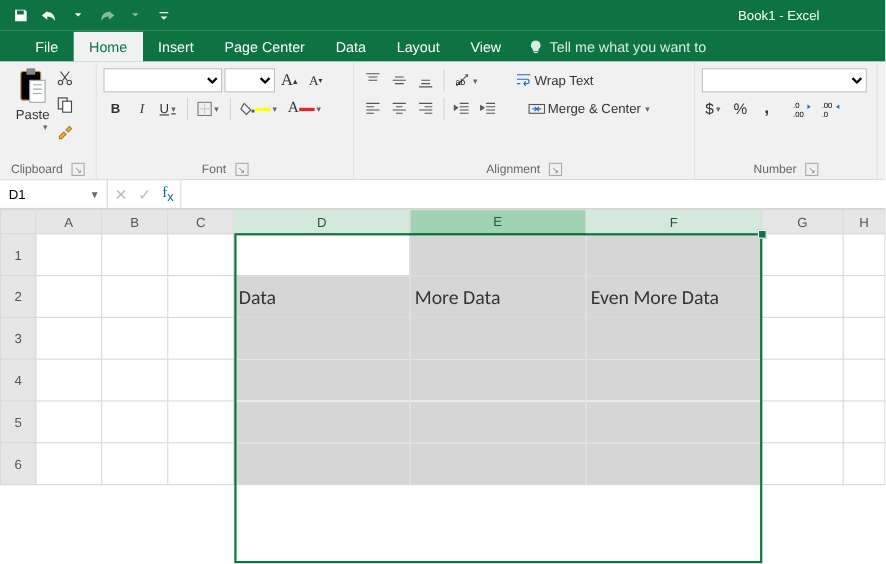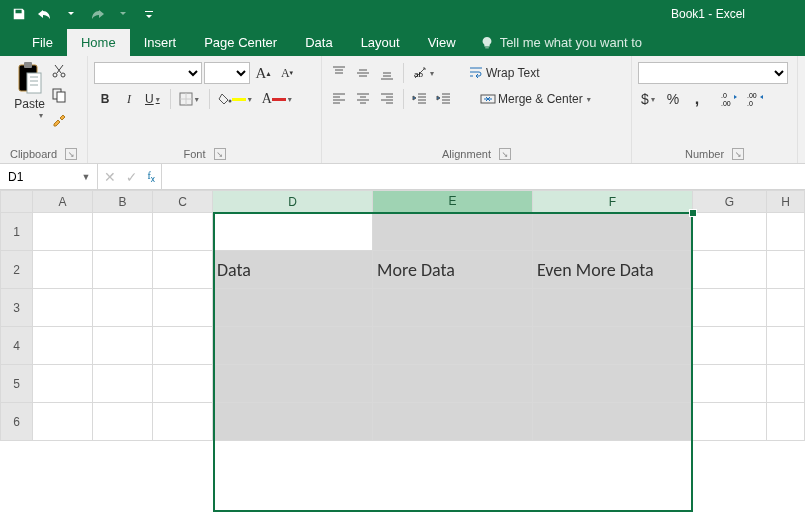--- a/index.html
+++ b/index.html
@@ -41,21 +41,21 @@
 select.font-name, select.font-size { height: 22px; border: 1px solid #bfbfbf; background: #fff; font-size: 12px; padding: 0 2px; }
 select.font-name { width: 108px; }
 select.font-size { width: 46px; }
 
 
 .fbar { height: 26px; border-bottom: 1px solid #d4d4d4; display: flex; align-items: stretch; background: #fff; }
 .namebox { width: 98px; border-right: 1px solid #d4d4d4; display: flex; align-items: center; }
 .namebox input { width: 78px; border: none; padding: 0 4px 0 8px; font-size: 12px; outline: none; }
 .namebox .caret { width: 16px; text-align: center; color: #666; font-size: 9px; cursor: pointer; }
 .fxbtns { display: flex; align-items: center; border-right: 1px solid #d4d4d4; padding: 0 6px; gap: 10px; color: #bdbdbd; }
-.fx { font-family: "Times New Roman", serif; font-size: 10px; color: #0369a1; }
+.fx { font-family: "Times New Roman", serif; font-size: 14px; color: #0369a1; }
 .formula { flex: 1; border: none; padding: 0 6px; outline: none; font-size: 12px; }
 
 
 .sheetwrap { position: absolute; top: 190px; left: 0; right: 0; bottom: 0; overflow: hidden; background: #fff; }
 .sheet { border-collapse: collapse; table-layout: fixed; }
 .sheet th, .sheet td { border: 1px solid #d9d9d9; font-weight: normal; }
 .sheet thead th { background: #e6e6e6; height: 22px; font-size: 12px; color: #555; text-align: center; }
 .sheet thead th.selcol { background: #9fd3b3; color: #1d5c3a; border-bottom: 2px solid #0e7343; }
 .sheet thead th.selrangecol { background: #d3e9dc; color: #1d5c3a; }
 .sheet tbody th { background: #e6e6e6; width: 32px; height: 38px; font-size: 12px; color: #555; text-align: center; }

